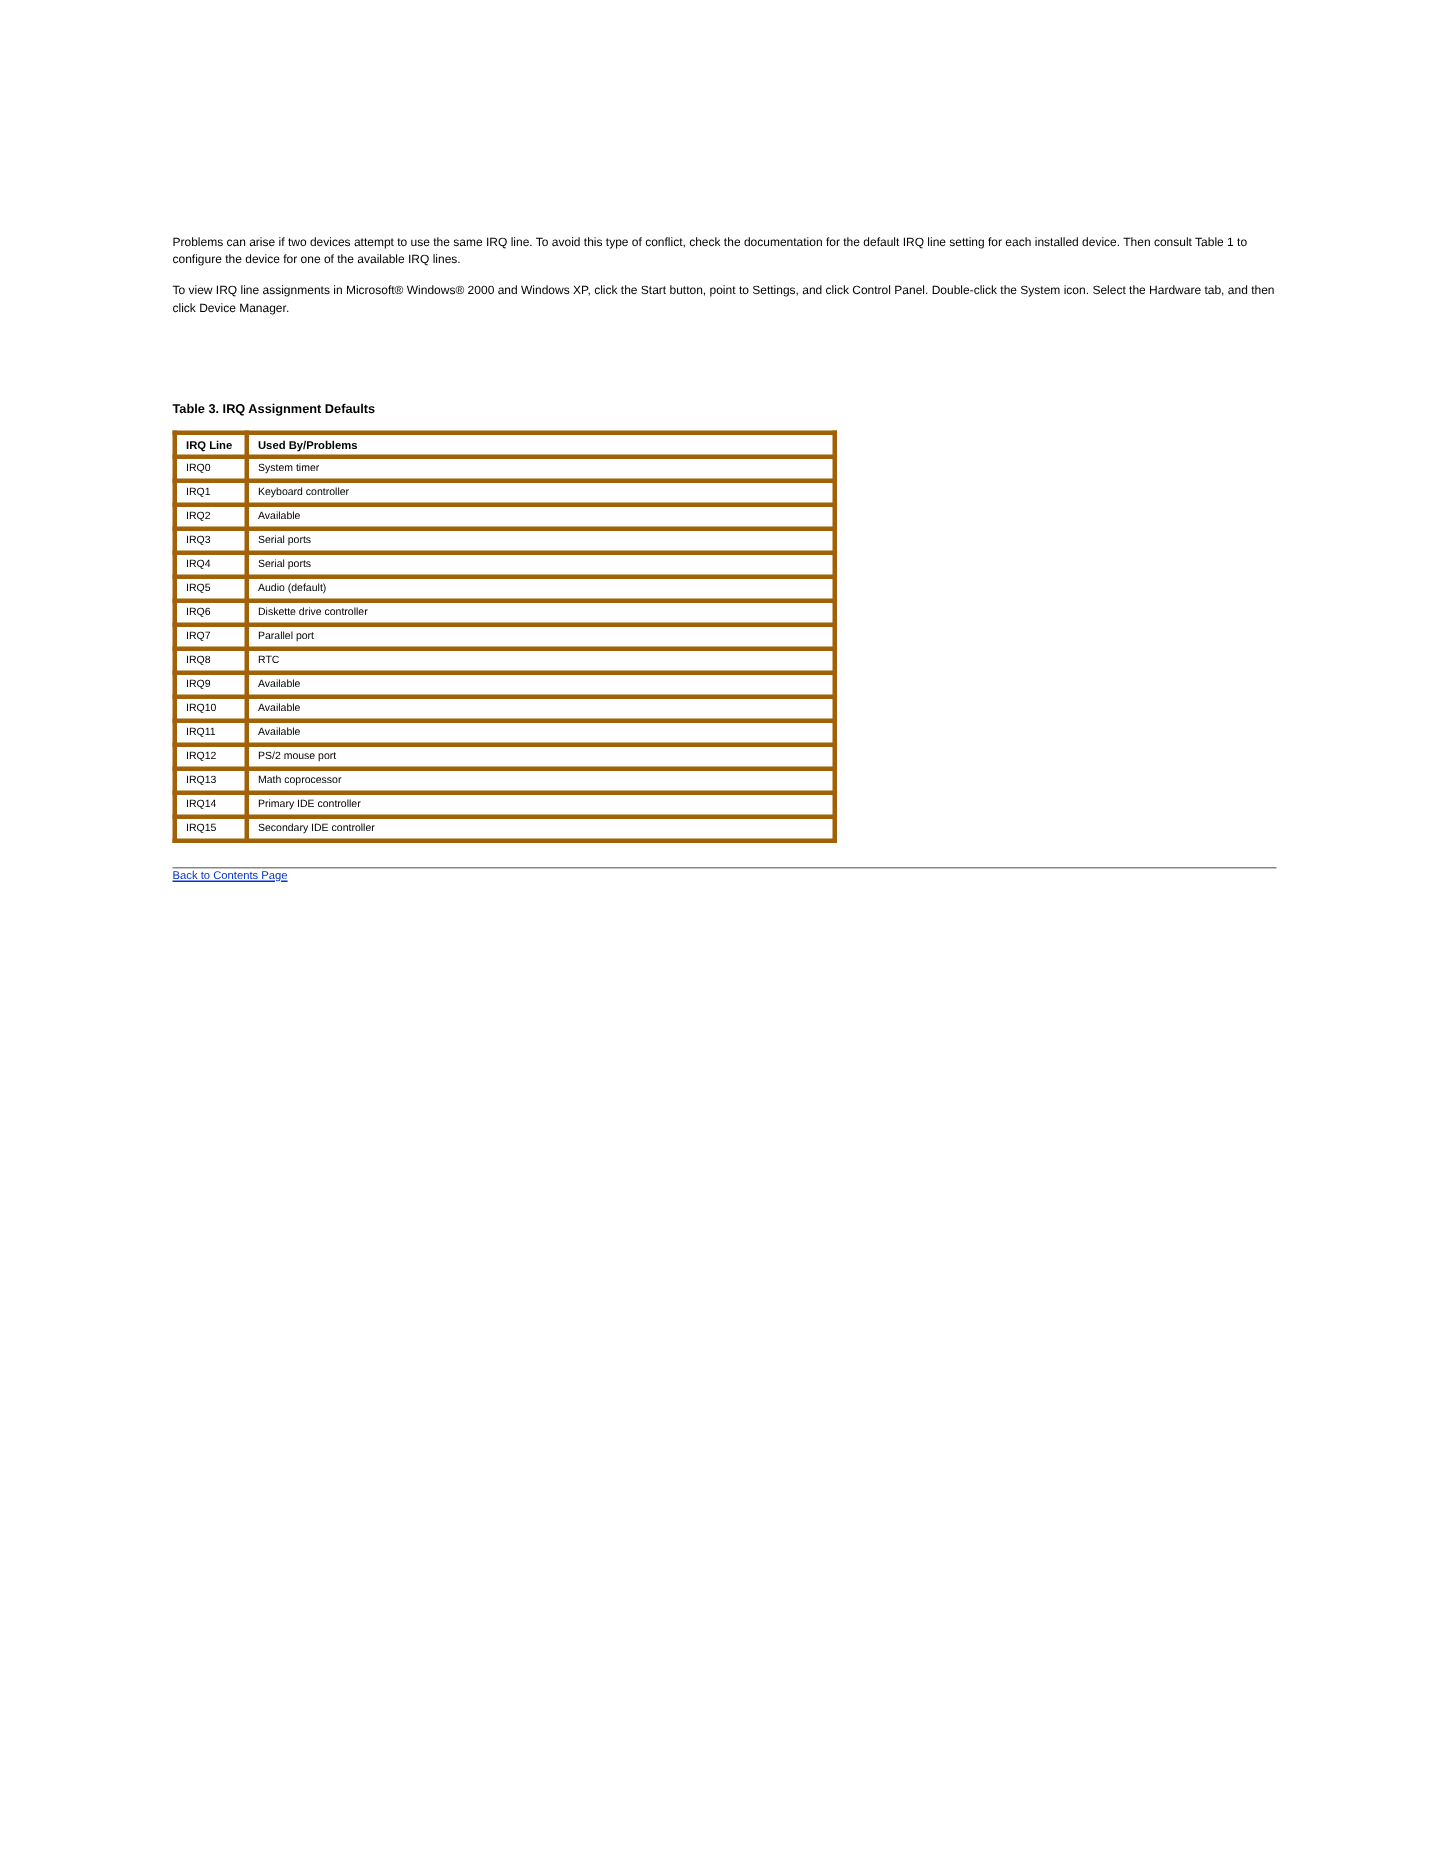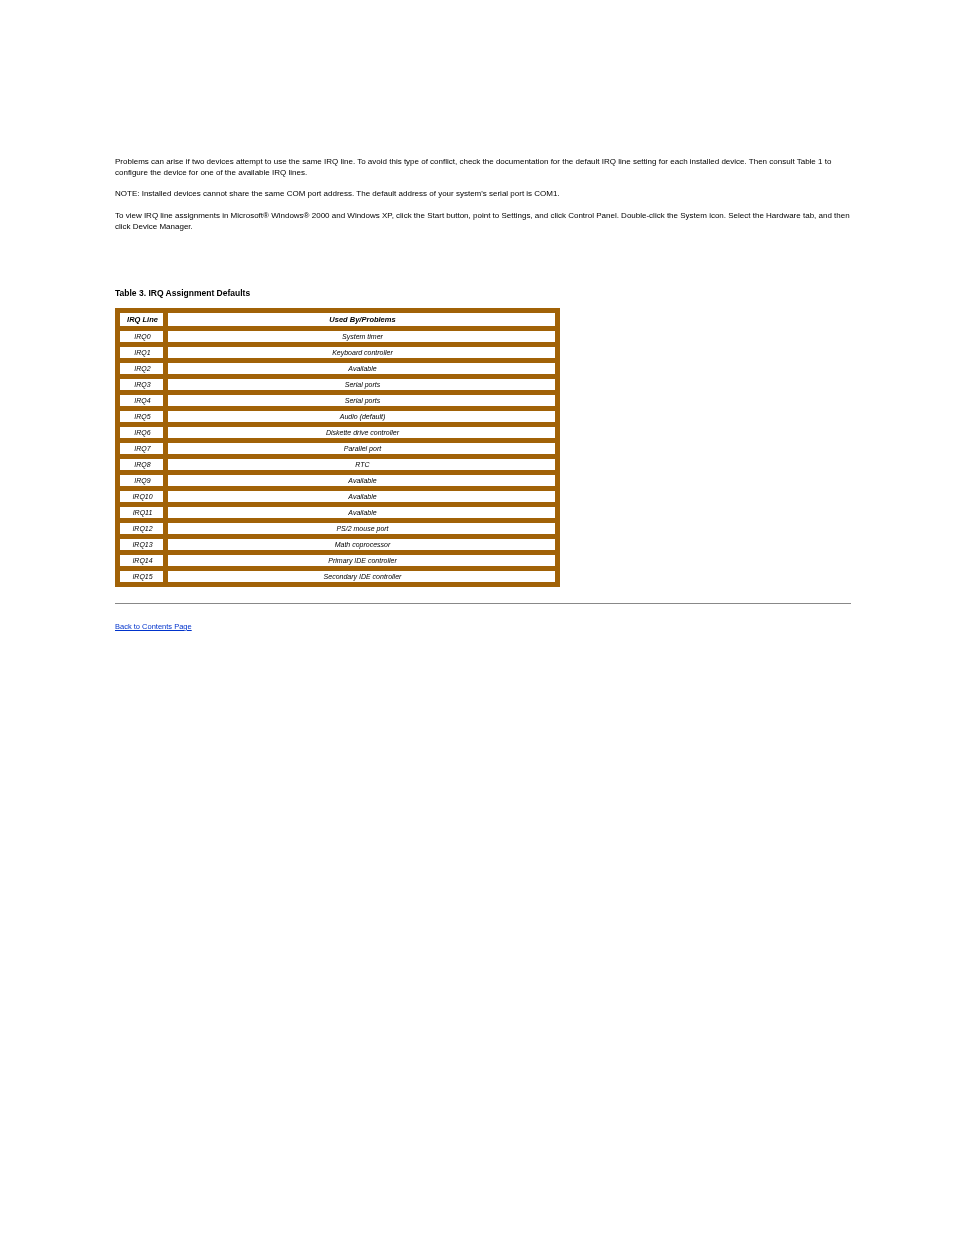--- a/index.html
+++ b/index.html
@@ -39,54 +39,51 @@
       table-layout: fixed;
     }
     table.irq-table col.c1 {
       width: 48px;
     }
     table.irq-table col.c2 {
       width: 392px;
     }
     table.irq-table th,
     table.irq-table td {
-      border: 5px solid #a16207;
+      border: 3px solid #a16207;
       padding: 2px 4px 2px 6px;
-      text-align: center;
+      text-align: left;
       vertical-align: middle;
       height: 16px;
       font-size: 7px;
       font-weight: normal;
-      font-style: italic;
     }
     table.irq-table thead th {
       font-weight: bold;
       font-size: 7.5px;
       height: 16px;
     }
     hr.sep {
       margin-top: 16px;
       border: none;
       border-top: 1px solid #888;
     }
     .back-link {
       display: block;
-      margin-top: 18px;
       color: #0033cc;
       text-decoration: underline;
       font-size: 7.5px;
     }
   </style>
 </head>
 <body>
 
 <div class="page">
   <div class="description">
     <p>Problems can arise if two devices attempt to use the same IRQ line. To avoid this type of conflict, check the documentation for the default IRQ line setting for each installed device. Then consult Table 1 to configure the device for one of the available IRQ lines.</p>
-    <p>NOTE: Installed devices cannot share the same COM port address. The default address of your system's serial port is COM1.</p>
     <p>To view IRQ line assignments in Microsoft® Windows® 2000 and Windows XP, click the Start button, point to Settings, and click Control Panel. Double-click the System icon. Select the Hardware tab, and then click Device Manager.</p>
   </div>
 
   <div class="table-heading">
     <span class="prefix">Table</span>
     <span>3. IRQ Assignment Defaults</span>
   </div>
 
   <table class="irq-table">
     <colgroup>

